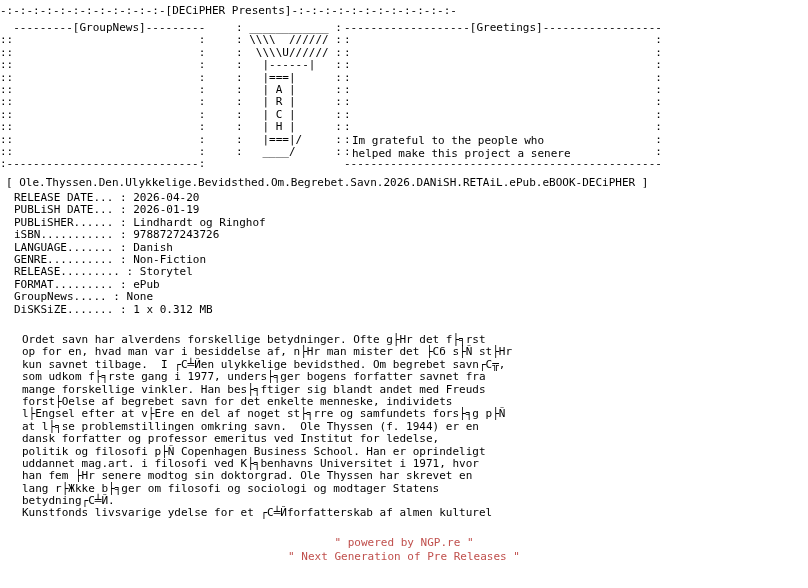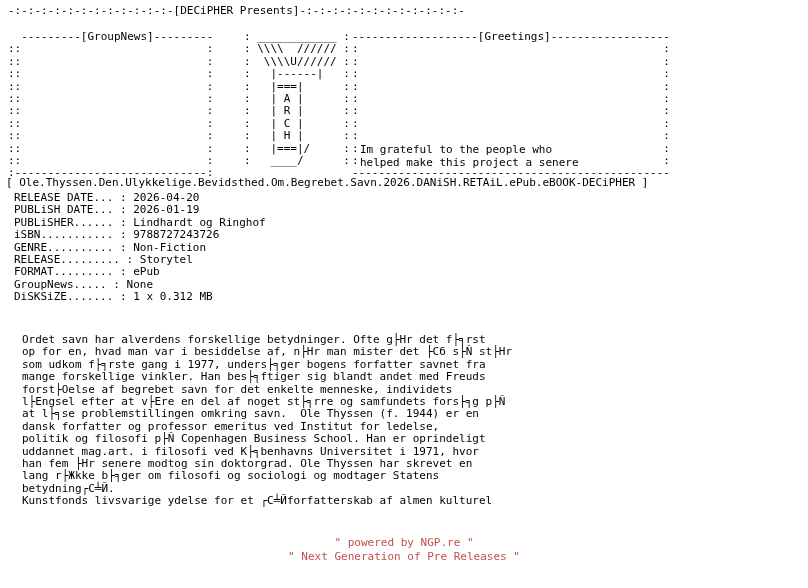--- a/index.html
+++ b/index.html
@@ -27,32 +27,32 @@
     font-family: "DejaVu Sans Mono", "Liberation Mono", monospace;
     font-size: 11px;
     line-height: 12.4px;
     white-space: pre;
     color: #000000;
   }
 
   
   .banner {
     position: absolute;
-    left: 8px;
+    left: 0;
     top: 4px;
     width: 792px;
   }
   .banner-title {
     font-size: 11px;
     line-height: 13px;
     letter-spacing: 0px;
   }
   .panels {
     position: relative;
-    margin-top: 14px;
+    margin-top: 5px;
     height: 148px;
   }
   .panel-left {
     position: absolute;
     left: 0px;
     top: 0px;
     width: 232px;
   }
   .panel-mid {
     position: absolute;
@@ -182,30 +182,32 @@
     </div>
   </div>
 
   <pre class="relname">[ Ole.Thyssen.Den.Ulykkelige.Bevidsthed.Om.Begrebet.Savn.2026.DANiSH.RETAiL.ePub.eBOOK-DECiPHER ]</pre>
 
   <div class="fields">
       <div class="field-row"><span class="field-label">RELEASE DATE...</span><span> : </span><span class="field-value">2026-04-20</span></div>
       <div class="field-row"><span class="field-label">PUBLiSH DATE...</span><span> : </span><span class="field-value">2026-01-19</span></div>
       <div class="field-row"><span class="field-label">PUBLiSHER......</span><span> : </span><span class="field-value">Lindhardt og Ringhof</span></div>
       <div class="field-row"><span class="field-label">iSBN...........</span><span> : </span><span class="field-value">9788727243726</span></div>
+      <div class="field-row"><span class="field-label">LANGUAGE.......</span><span> : </span><span class="field-value">Danish</span></div>
       <div class="field-row"><span class="field-label">GENRE..........</span><span> : </span><span class="field-value">Non-Fiction</span></div>
       <div class="field-row"><span class="field-label">RELEASE.........</span><span> : </span><span class="field-value">Storytel</span></div>
       <div class="field-row"><span class="field-label">FORMAT.........</span><span> : </span><span class="field-value">ePub</span></div>
       <div class="field-row"><span class="field-label">GroupNews.....</span><span> : </span><span class="field-value">None</span></div>
       <div class="field-row"><span class="field-label">DiSKSiZE.......</span><span> : </span><span class="field-value">1 x 0.312 MB</span></div>
     </div>
 
   <div class="desc">
       <div class="desc-line">Ordet savn har alverdens forskellige betydninger. Ofte g├Нr det f├╕rst</div>
       <div class="desc-line">op for en, hvad man var i besiddelse af, n├Нr man mister det ├Сб s├Ñ st├Нr</div>
+      <div class="desc-line">kun savnet tilbage.  I ┌С╧Йen ulykkelige bevidsthed. Om begrebet savn┌С╦,</div>
       <div class="desc-line">som udkom f├╕rste gang i 1977, unders├╕ger bogens forfatter savnet fra</div>
       <div class="desc-line">mange forskellige vinkler. Han bes├╕ftiger sig blandt andet med Freuds</div>
       <div class="desc-line">forst├Оelse af begrebet savn for det enkelte menneske, individets</div>
       <div class="desc-line">l├Еngsel efter at v├Еre en del af noget st├╕rre og samfundets fors├╕g p├Ñ</div>
       <div class="desc-line">at l├╕se problemstillingen omkring savn.  Ole Thyssen (f. 1944) er en</div>
       <div class="desc-line">dansk forfatter og professor emeritus ved Institut for ledelse,</div>
       <div class="desc-line">politik og filosofi p├Ñ Copenhagen Business School. Han er oprindeligt</div>
       <div class="desc-line">uddannet mag.art. i filosofi ved K├╕benhavns Universitet i 1971, hvor</div>
       <div class="desc-line">han fem ├Нr senere modtog sin doktorgrad. Ole Thyssen har skrevet en</div>
       <div class="desc-line">lang r├Жkke b├╕ger om filosofi og sociologi og modtager Statens</div>

